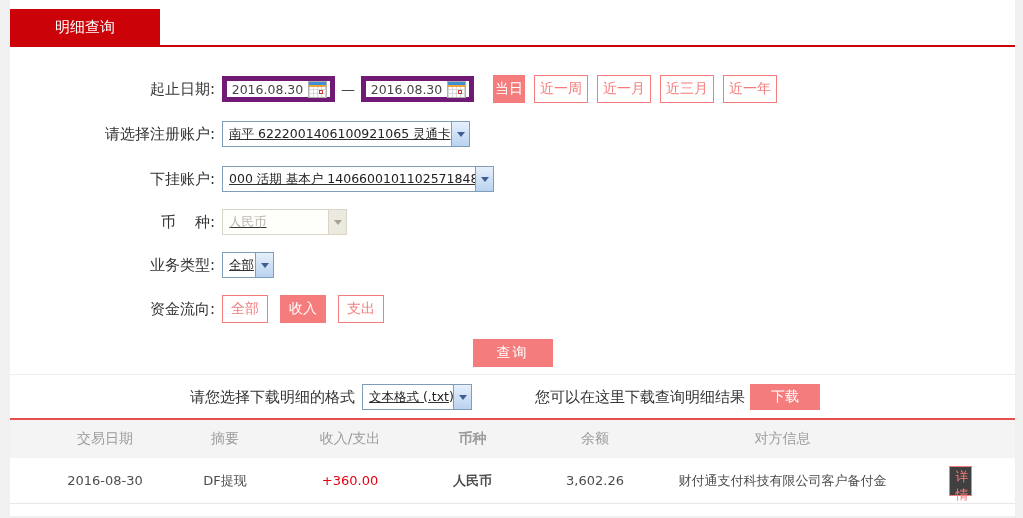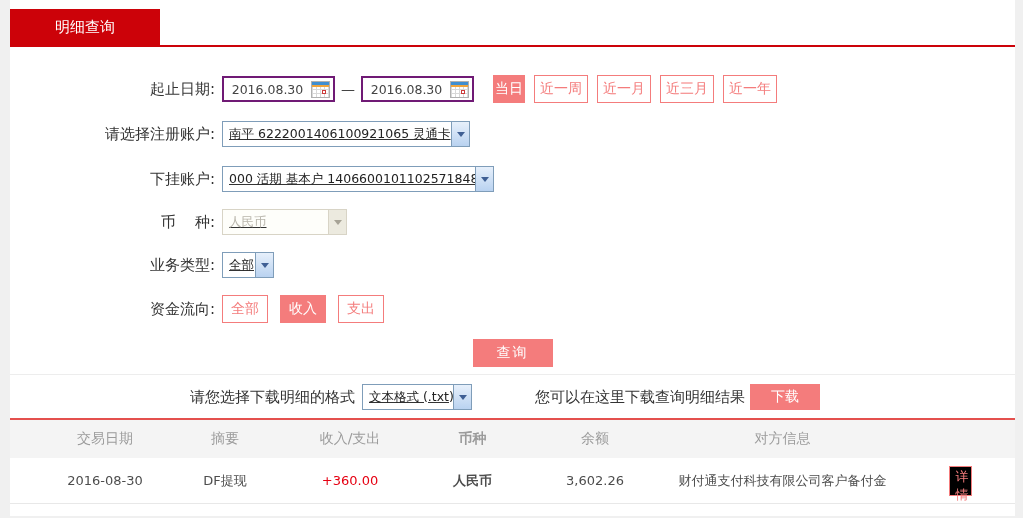--- a/index.html
+++ b/index.html
@@ -23,21 +23,21 @@
   
   .form{padding-top:28px;}
   .frow{display:flex;align-items:center;}
   .flabel{
     width:205px;text-align:right;margin-right:7px;
     font-size:15px;color:#333;white-space:pre;flex:none;
   }
   
   .row-date{height:28px;margin-bottom:18px;}
   .date-input{
-    width:113px;height:26px;border:2px solid #701a75;background:#fff;
+    width:113px;height:26px;border:5px solid #701a75;background:#fff;
     display:flex;align-items:center;box-sizing:border-box;cursor:text;
   }
   .date-text{flex:1;text-align:center;font-size:12.5px;color:#444;}
   .cal{
     width:19px;height:17px;margin-right:3px;position:relative;flex:none;
     border:1px solid #b0b0b0;background:#fff;box-sizing:border-box;cursor:pointer;
     background-image:
       repeating-linear-gradient(90deg,#d8d8d8 0 1px,transparent 1px 4px),
       repeating-linear-gradient(0deg,#d8d8d8 0 1px,transparent 1px 4px);
     background-position:0 5px;background-size:100% 100%;
@@ -108,21 +108,21 @@
   .trow{height:46px;background:#fff;border-bottom:1px solid #e8e8e8;font-size:13px;color:#4d4d4d;}
   .c1{width:120px;text-align:center;}
   .c2{width:120px;text-align:center;}
   .c3{width:130px;text-align:center;}
   .c4{width:115px;text-align:center;font-weight:bold;}
   .c5{width:130px;text-align:center;}
   .c6{flex:1;text-align:center;white-space:nowrap;overflow:hidden;}
   .c7{width:110px;display:flex;justify-content:center;}
   .amount-in{color:#e60012;}
   .detail-btn{
-    width:23px;height:30px;background:#000000;border:1px solid #f47c7c;color:#f47c7c;
+    width:23px;height:30px;background:#404040;border:1px solid #f47c7c;color:#f47c7c;
     font-size:13px;cursor:pointer;font-family:inherit;
   }
 </style>
 </head>
 <body>
 
 <div class="panel">
 
   <div class="tab-bar">
     <div class="tab">明细查询</div>

